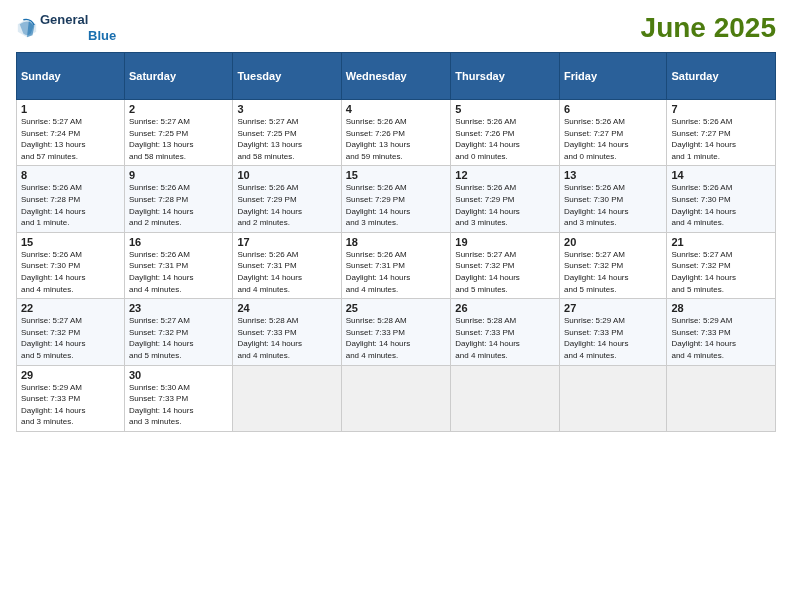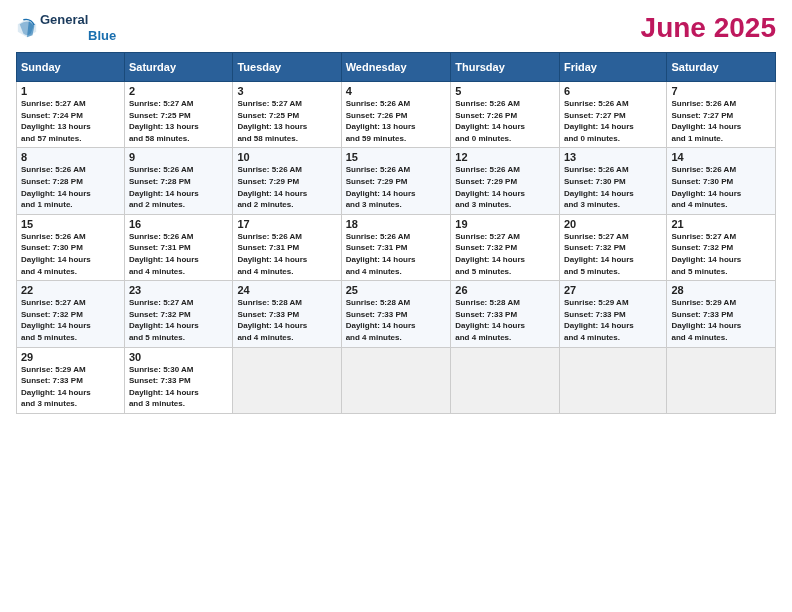--- a/index.html
+++ b/index.html
@@ -35,37 +35,37 @@
       width: 22px;
       height: 22px;
       margin-right: 2px;
     }
     .title-block {
       text-align: right;
     }
     .month-title {
       font-size: 28px;
       font-weight: bold;
-      color: #be185d;
+      color: #4d7c0f;
     }
     .subtitle {
       font-size: 13px;
       color: #333;
     }
     .calendar {
       width: 100%;
       border-collapse: collapse;
       border: 1px solid #ccc;
     }
     .calendar th {
       background: #2a6099;
       color: #fff;
       font-size: 11px;
       font-weight: bold;
-      padding: 8px 4px;
+      padding: 17px 4px;
       text-align: left;
       border: 1px solid #1a4a7a;
     }
     .calendar td {
       vertical-align: top;
       border: 1px solid #ccc;
       padding: 3px 4px;
       width: 113px;
       min-height: 70px;
       font-size: 8.5px;
@@ -78,21 +78,20 @@
     .day-num {
       font-size: 11px;
       font-weight: bold;
       display: block;
       margin-bottom: 1px;
     }
     .day-info {
       font-size: 8px;
       line-height: 1.45;
       color: #222;
-      font-weight: bold;
     }
     .empty-cell {
       background: #f0f0f0 !important;
     }
     .last-row td {
       min-height: 60px;
       margin-left: 8px;
     }
   </style>
 </head>

